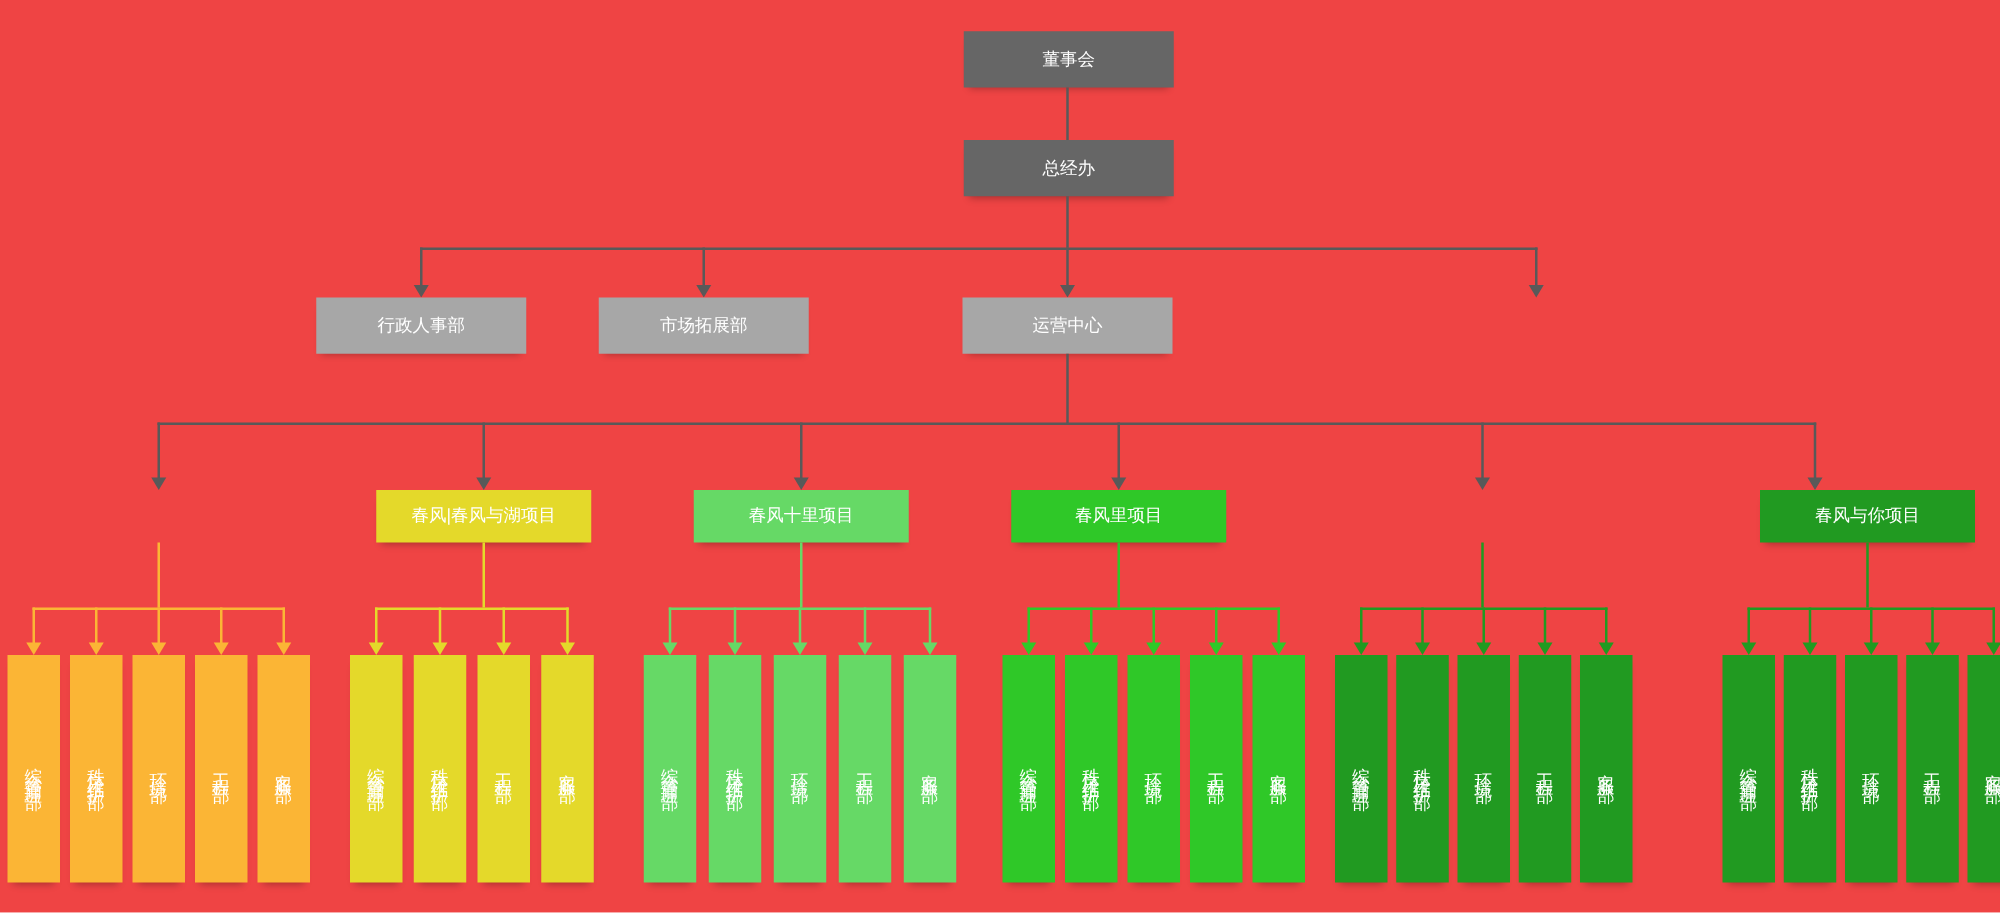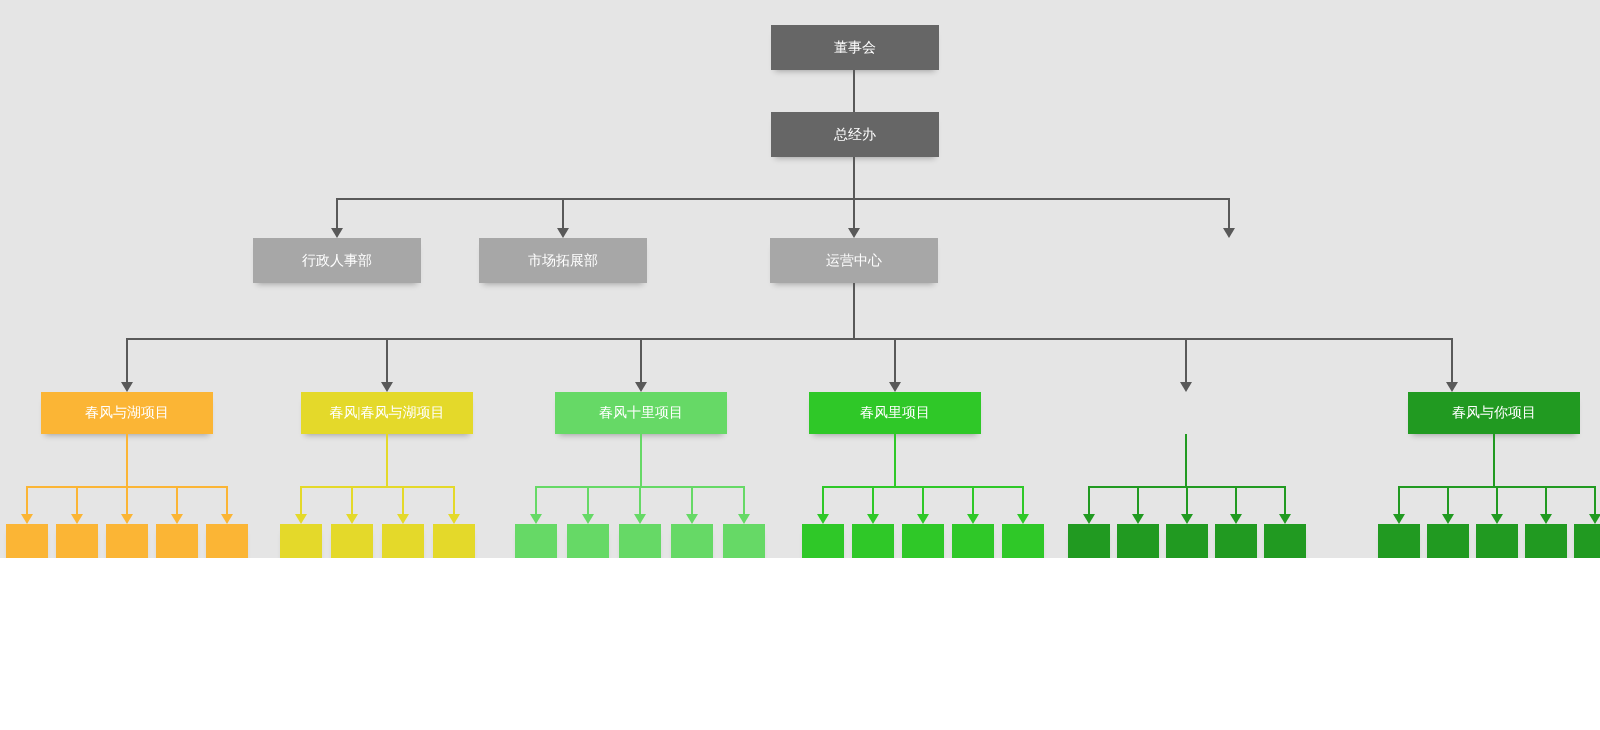--- a/index.html
+++ b/index.html
@@ -1,18 +1,18 @@
 <!DOCTYPE html>
 <html><head>
 <meta charset="utf-8">
 <style>
   html,body { margin:0; padding:0; background:#ffffff; }
   .canvas {
-    position:relative; width:1600px; height:558px; background:#e5e5e5;
-    font-family:Liberation Serif, serif; --c:#595959; overflow:hidden;
+    position:relative; width:1600px; height:730px; background:#ef4444;
+    font-family:Liberation Sans, sans-serif; --c:#595959; overflow:hidden;
   }
   .node {
     position:absolute; width:168px; height:45px; display:flex;
     align-items:center; justify-content:center; color:#ffffff; font-size:14px;
     box-shadow:0 5px 6px -4px rgba(0,0,0,.3);
   }
   .lvl1 { background:#666666; }
   .lvl2 { background:#a7a7a7; }
   .vline { position:absolute; width:2px; background:var(--c); }
   .hline { position:absolute; height:2px; background:var(--c); }
@@ -92,23 +92,20 @@
   <div class="vline" style="left:640px;top:338px;height:45px"></div>
   <div class="arrowhead" style="left:635px;top:382px"></div>
   <div class="vline" style="left:894px;top:338px;height:45px"></div>
   <div class="arrowhead" style="left:889px;top:382px"></div>
   <div class="vline" style="left:1185px;top:338px;height:45px"></div>
   <div class="arrowhead" style="left:1180px;top:382px"></div>
   <div class="vline" style="left:1451px;top:338px;height:45px"></div>
   <div class="arrowhead" style="left:1446px;top:382px"></div>
 
   <div class="group" style="left: 6px; width: 242px; --c: #FBB535;">
-    <div class="gtitle" style="left:35px">
-      <span>春风与湖项目</span>
-    </div>
     <div class="gstem" style="left:120px"></div>
     <div class="ghline" style="width:202px"></div>
     <div class="gdepts" style="gap:8px">
       <div class="dcell">
         <div class="gdrop">
             <i class="arrowhead"></i>
           </div>
         <div class="dbox">
             <span class="vtext">综合管理部</span>
           </div>

